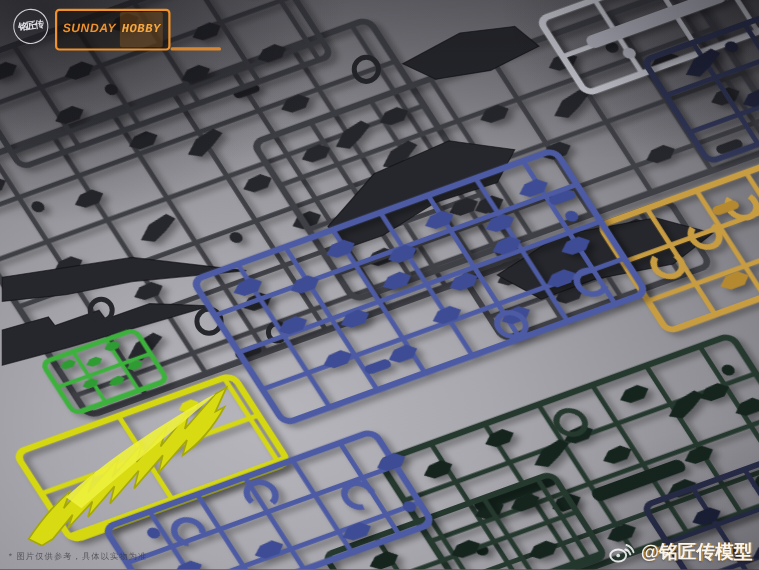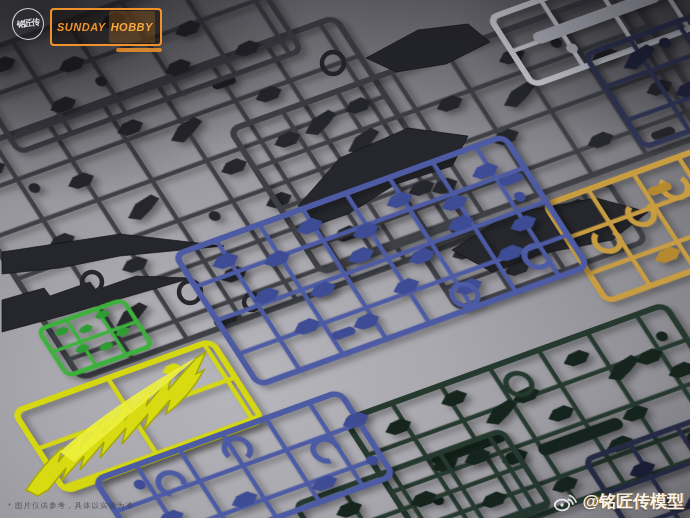--- a/index.html
+++ b/index.html
@@ -15,26 +15,26 @@
       background:
         radial-gradient(62% 58% at 6% 2%, rgba(8,8,12,.58), rgba(8,8,12,0) 64%),
         radial-gradient(46% 42% at 98% 0%, rgba(8,8,12,.40), rgba(8,8,12,0) 70%),
         radial-gradient(40% 35% at 100% 100%, rgba(14,14,20,.22), rgba(8,8,12,0) 75%),
         linear-gradient(180deg, rgba(8,8,12,.22), rgba(8,8,12,0) 28%);}
   .logo{position:absolute;left:12px;top:8px;display:flex;align-items:flex-start;gap:6px;z-index:5;}
   .seal{width:30px;height:30px;border:1.5px solid rgba(235,235,240,.85);border-radius:50%;
         display:flex;align-items:center;justify-content:center;transform:rotate(-8deg);
         color:rgba(240,240,245,.92);font-size:8.5px;font-weight:bold;letter-spacing:-1px;
         background:rgba(40,40,46,.25);}
-  .logo-right{display:flex;flex-direction:column;align-items:flex-end;}
+  .logo-right{display:flex;flex-direction:row;align-items:flex-end;}
   .logo-box{border:2px solid #f0922b;border-radius:4px;background:rgba(22,19,14,.55);
         padding:1px 5px;display:flex;gap:3px;align-items:baseline;}
   .logo-box .w1{color:#f0922b;font-weight:bold;font-style:italic;font-size:11px;letter-spacing:.5px;}
   .logo-box .w2{color:#f7a83e;font-weight:bold;font-style:italic;font-size:11px;letter-spacing:.5px;
-        background:rgba(240,146,43,.22);padding:10px 2px;border-radius:2px;}
+        background:rgba(240,146,43,.22);padding:10px 2px;border-radius:2px;font-family:Liberation Mono, monospace;}
   .tagline-bar{width:46px;height:3.5px;background:rgba(240,146,43,.85);border-radius:2px;margin-top:2px;}
   .disclaimer{position:absolute;left:8px;bottom:7px;font-size:7.5px;color:rgba(55,55,62,.72);
         letter-spacing:1px;z-index:5;margin-top:25px;}
   .watermark{position:absolute;right:6px;bottom:5px;display:flex;align-items:center;gap:5px;z-index:5;}
   .watermark .handle{font-size:17px;font-weight:bold;color:rgba(255,255,255,.92);
         text-shadow:1.5px 0 0 rgba(243,156,18,.55), 0 1px 2px rgba(0,0,0,.35);}
   .wb-icon{opacity:.92;}
 </style>
 </head>
 <body>

